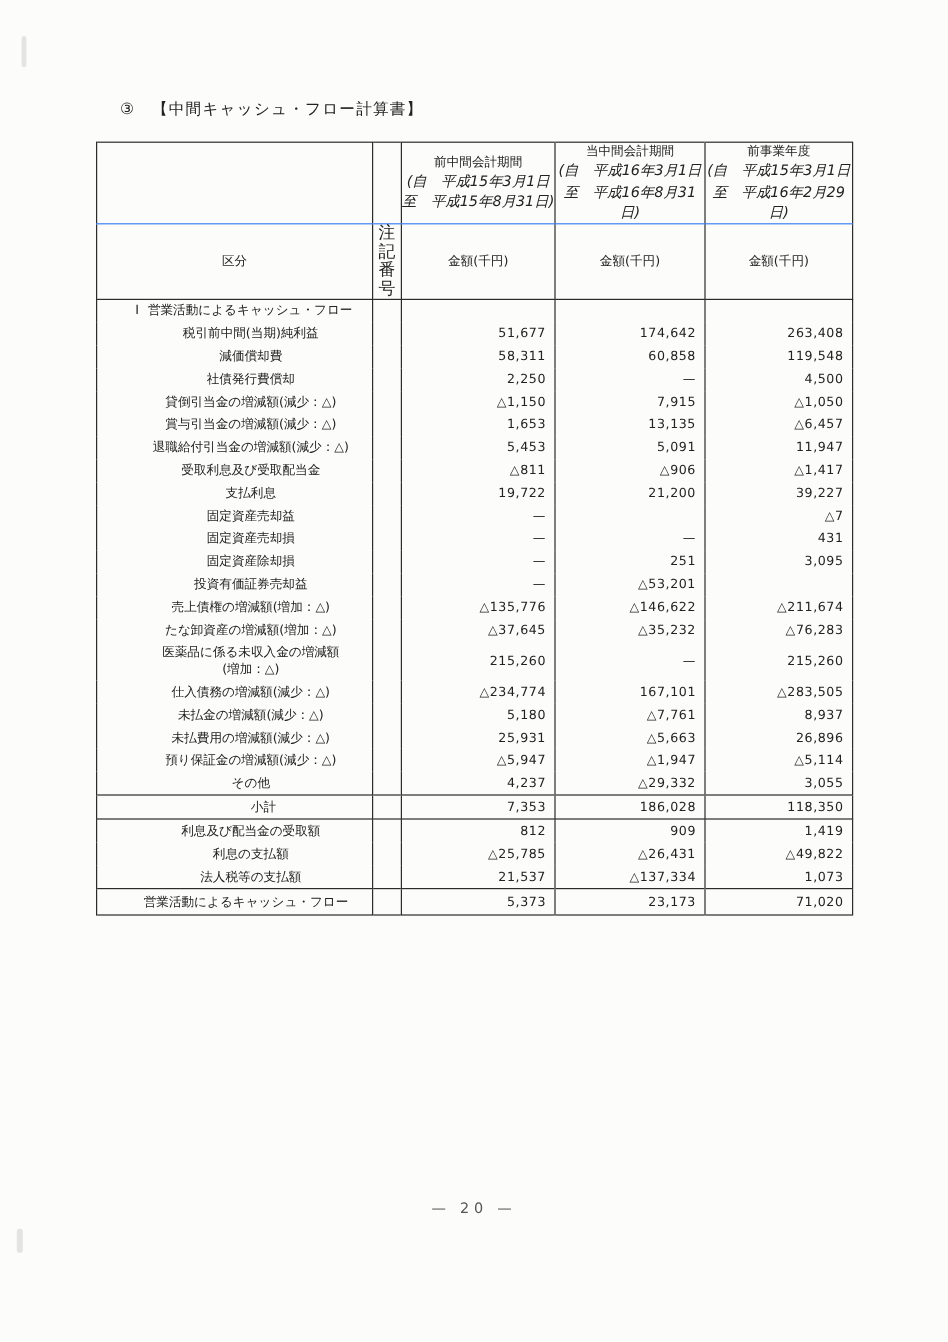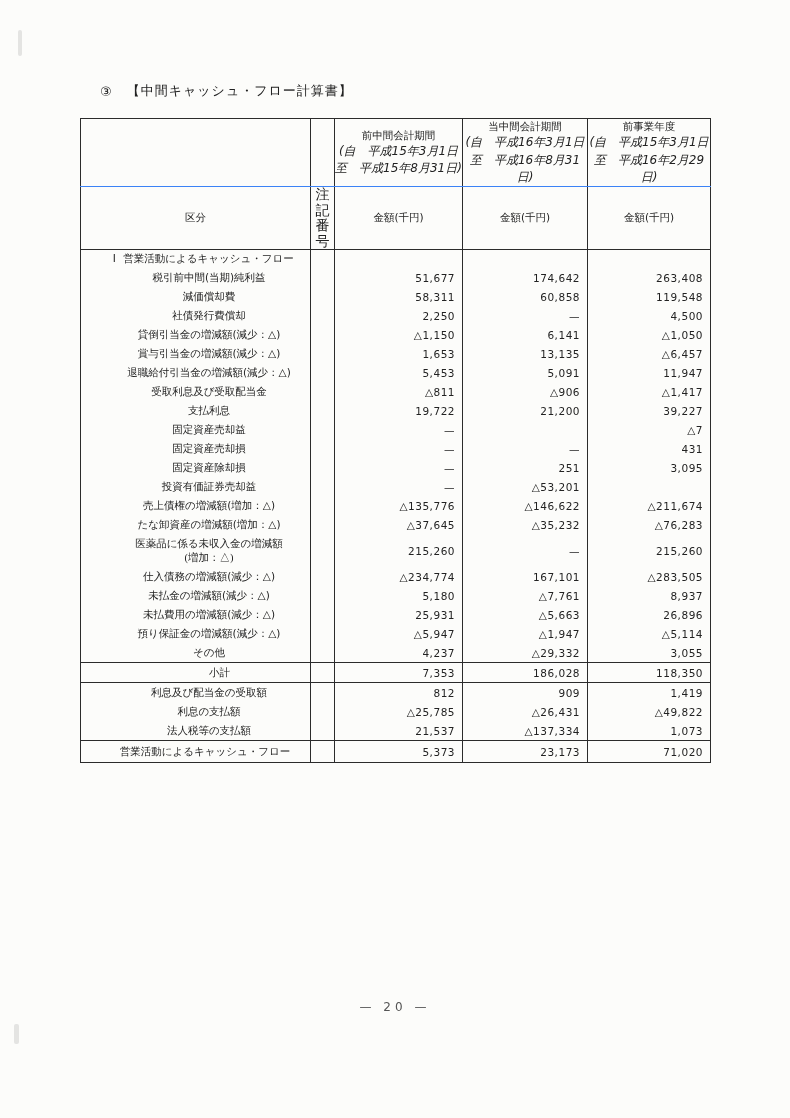--- a/index.html
+++ b/index.html
@@ -37,21 +37,21 @@
   .note-hd{font-size:14px;line-height:1.1;text-align:center;}
   tbody td{height:19px;}
   td.c-label{text-align:center;}
   td.c-num{text-align:right;padding-right:7px;font-size:10.5px;letter-spacing:0.5px;}
   .lbl{display:inline-block;}
   .ind-section{padding-left:8px;}
   .ind-section .numeral{display:inline-block;width:18px;}
   .ind-item{padding-left:27px;}
   .ind-subtotal{padding-left:48px;}
   .ind-total{padding-left:19px;}
-  .two-line{line-height:1.35;padding-top:2px;padding-bottom:2px;font-family:Liberation Serif, serif;}
+  .two-line{line-height:1.35;padding-top:2px;padding-bottom:2px;}
   tr.row-subtotal td{border-top:1px solid #2b2b2b;border-bottom:1px solid #2b2b2b;}
   tr.row-total td{border-top:1px solid #2b2b2b;height:21px;}
   .page-num{
     position:absolute;left:0;top:1000px;width:790px;
     text-align:center;font-size:12px;color:#555;letter-spacing:4px;
   }
   
   .smudge{position:absolute;background:#9a9a9a;opacity:.25;border-radius:2px;}
   .sm-tl{left:18px;top:30px;width:4px;height:26px;}
   .sm-bl{left:14px;top:1024px;width:5px;height:20px;}
@@ -129,21 +129,21 @@
         <td class="c-label"><div class="lbl ind-item"><span>社債発行費償却</span></div></td>
         <td class="c-note"></td>
         <td class="c-num">2,250</td>
         <td class="c-num">—</td>
         <td class="c-num">4,500</td>
       </tr>
       <tr class="row-item">
         <td class="c-label"><div class="lbl ind-item"><span>貸倒引当金の増減額(減少：△)</span></div></td>
         <td class="c-note"></td>
         <td class="c-num">△1,150</td>
-        <td class="c-num">6,141</td>
+        <td class="c-num">7,915</td>
         <td class="c-num">△1,050</td>
       </tr>
       <tr class="row-item">
         <td class="c-label"><div class="lbl ind-item"><span>賞与引当金の増減額(減少：△)</span></div></td>
         <td class="c-note"></td>
         <td class="c-num">1,653</td>
         <td class="c-num">13,135</td>
         <td class="c-num">△6,457</td>
       </tr>
       <tr class="row-item">

